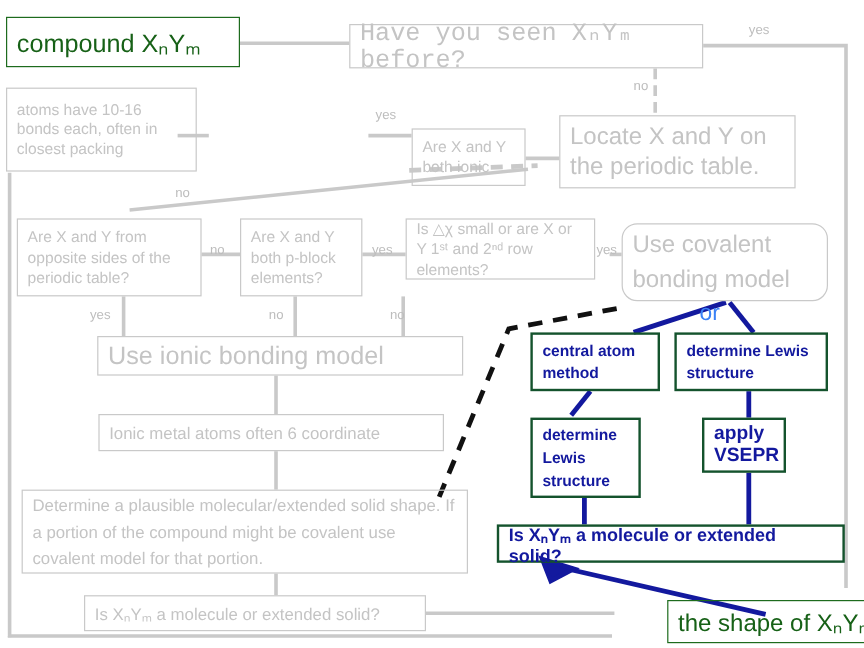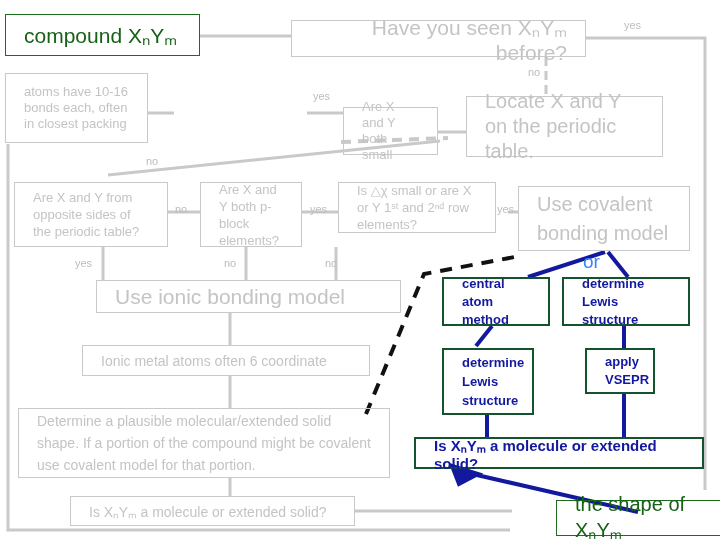--- a/index.html
+++ b/index.html
@@ -9,24 +9,24 @@
   .box{position:absolute;box-sizing:border-box;display:flex;align-items:center;}
   .gray{border:1px solid #c9c9c9;color:#c4c4c4;}
   .green{border:1px solid #1d6b1d;color:#176117;}
   .blue{border:2px solid #14532d;color:#13199e;font-weight:bold;}
 
   .lbl{position:absolute;color:#bdbdbd;font-size:11px;line-height:12px;}
   .lblbk{position:absolute;color:#3b82f6;font-size:19px;line-height:20px;}
 
   svg.wires{position:absolute;left:0;top:0;width:720px;height:540px;overflow:visible;}
 
-  .t-center{justify-content:center;text-align:right;}
+  .t-center{justify-content:center;text-align:left;font-family:Liberation Mono, monospace;}
   .t-left{justify-content:flex-start;text-align:left;}
 
-  .pad{padding:2px 18px;}
+  .pad{padding:2px 8px;}
   .wraptxt{display:block;width:100%;}
 </style>
 </head>
 <body>
 
 <div id="stage">
 
   <svg class="wires" viewBox="0 0 720 540">
     <g stroke="#c9c9c9" stroke-width="3" fill="none" stroke-linecap="butt">
 
@@ -89,50 +89,50 @@
   </svg>
 
   <div class="box green t-left pad" style="left:5px;top:14px;width:195px;height:42px;font-size:21px;">
     <span class="wraptxt">compound XₙYₘ</span>
   </div>
 
   <div class="box gray t-center pad" style="left:291px;top:20px;width:295px;height:37px;font-size:21px;">
     <span class="wraptxt">Have you seen XₙYₘ before?</span>
   </div>
 
-  <div class="box gray t-left pad" style="left:5px;top:73px;width:143px;height:70px;font-size:13px;line-height:16px;">
+  <div class="box gray t-left pad" style="left:5px;top:73px;width:159px;height:70px;font-size:13px;line-height:16px;">
     <span class="wraptxt">atoms have 10-16 bonds each, often in closest packing</span>
   </div>
 
 
   <div class="box gray t-left pad" style="left:343px;top:107px;width:95px;height:48px;font-size:13px;line-height:16px;">
-    <span class="wraptxt">Are X and Y both small</span>
+    <span class="wraptxt">Are X and Y both ionic</span>
   </div>
 
   <div class="box gray t-left pad" style="left:14px;top:182px;width:154px;height:65px;font-size:13px;line-height:17px;">
     <span class="wraptxt">Are X and Y  from opposite sides of the periodic table?</span>
   </div>
 
   <div class="box gray t-left pad" style="left:466px;top:96px;width:197px;height:61px;font-size:20px;line-height:25px;">
     <span class="wraptxt">Locate X and Y on the periodic table.</span>
   </div>
 
   <div class="box gray t-left pad" style="left:200px;top:182px;width:102px;height:65px;font-size:13px;line-height:17px;">
     <span class="wraptxt">Are X and Y both p-block elements?</span>
   </div>
 
   <div class="box gray t-left pad" style="left:338px;top:182px;width:158px;height:51px;font-size:13px;line-height:17px;">
     <span class="wraptxt">Is △χ small or are X or Y 1ˢᵗ and 2ⁿᵈ row elements?</span>
   </div>
 
-  <div class="box gray t-left pad" style="left:518px;top:186px;width:172px;height:65px;font-size:20px;line-height:29px;">
+  <div class="box gray t-left pad" style="left:518px;top:186px;width:172px;height:65px;font-size:20px;line-height:29px;border-radius:13px;">
     <span class="wraptxt">Use  covalent bonding  model</span>
   </div>
 
-  <div class="box gray t-left pad" style="left:96px;top:280px;width:305px;height:33px;font-size:21px;">
+  <div class="box gray t-left pad" style="left:81px;top:280px;width:305px;height:33px;font-size:21px;">
     <span class="wraptxt">Use  ionic  bonding   model</span>
   </div>
 
   <div class="box gray t-left pad" style="left:82px;top:345px;width:288px;height:31px;font-size:14px;">
     <span class="wraptxt">Ionic metal atoms often 6 coordinate</span>
   </div>
 
   <div class="box gray t-left pad" style="left:18px;top:408px;width:372px;height:70px;font-size:14px;line-height:22px;">
     <span class="wraptxt">Determine a plausible molecular/extended solid shape. If a portion of the compound might be covalent use covalent model for that portion.</span>
   </div>
@@ -146,21 +146,21 @@
   </div>
 
   <div class="box blue t-left pad" style="left:562px;top:277px;width:128px;height:49px;font-size:13px;line-height:18px;">
     <span class="wraptxt">determine Lewis structure</span>
   </div>
 
   <div class="box blue t-left pad" style="left:442px;top:348px;width:92px;height:67px;font-size:13px;line-height:19px;">
     <span class="wraptxt">determine Lewis structure</span>
   </div>
 
-  <div class="box blue t-left pad" style="left:585px;top:348px;width:70px;height:46px;font-size:13px;line-height:18px;">
+  <div class="box blue t-left pad" style="left:585px;top:348px;width:70px;height:46px;font-size:16px;line-height:18px;">
     <span class="wraptxt">apply VSEPR</span>
   </div>
 
   <div class="box blue t-left pad" style="left:414px;top:437px;width:290px;height:32px;font-size:15px;">
     <span class="wraptxt">Is XₙYₘ a molecule or extended solid?</span>
   </div>
 
   <div class="box green t-left pad" style="left:513px;top:500px;width:195px;height:36px;font-size:20px;margin-left:43px;">
     <span class="wraptxt">the shape of XₙYₘ</span>
   </div>

